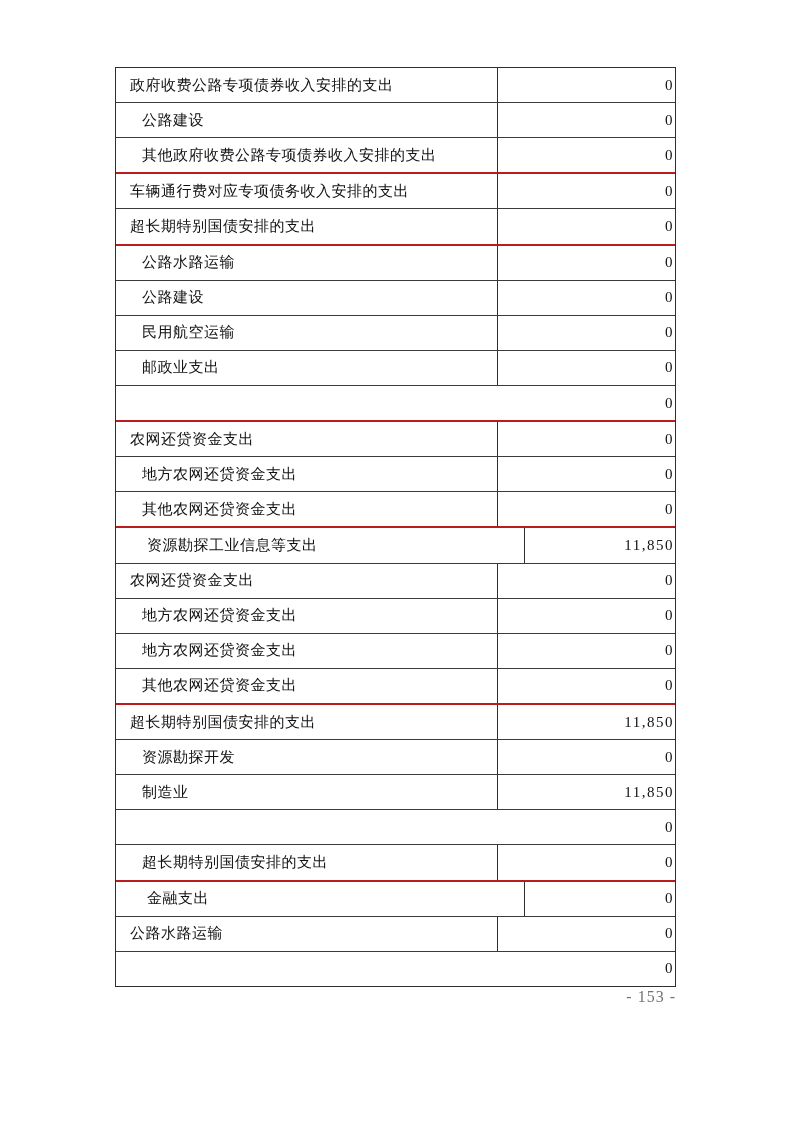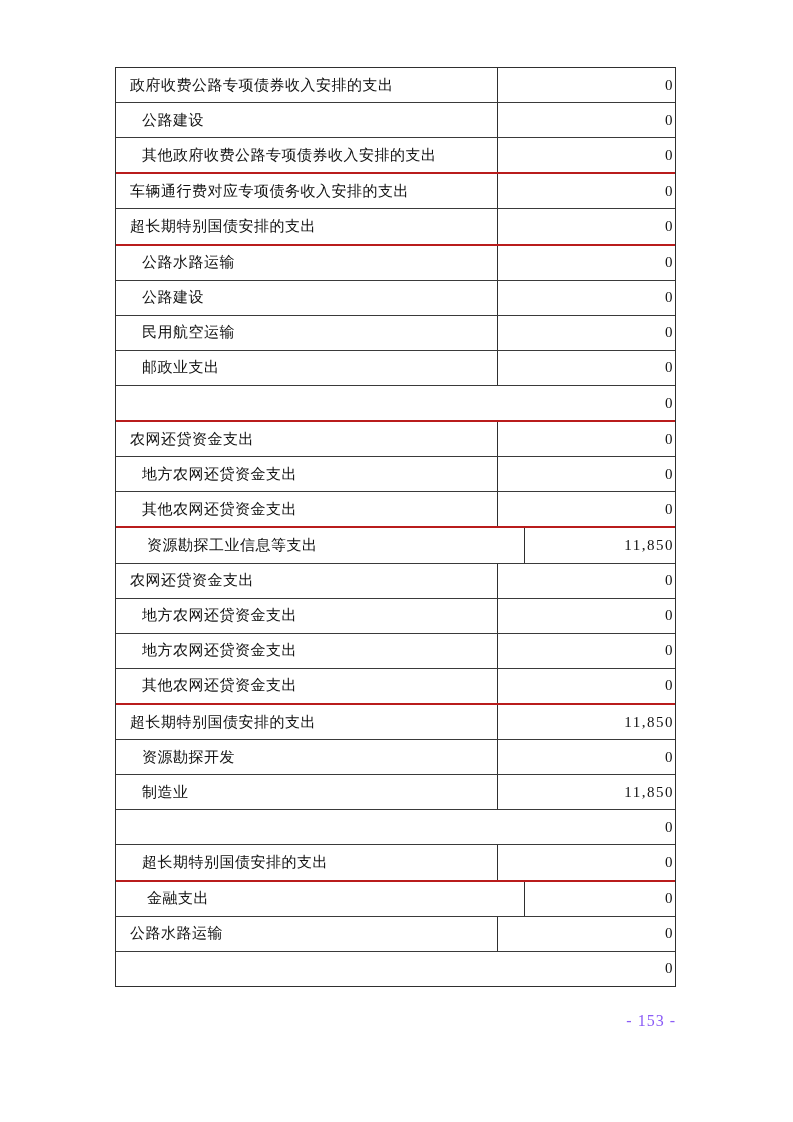--- a/index.html
+++ b/index.html
@@ -59,25 +59,25 @@
     display: flex;
     align-items: center;
     justify-content: flex-end;
     box-sizing: border-box;
     padding-right: 1px;
     font-size: 15px;
     letter-spacing: 1.5px;
   }
   .page-number {
     position: absolute;
-    top: 1012px;
+    top: 988px;
     right: 117px;
     font-size: 16px;
     letter-spacing: 1px;
-    color: #8b5cf6;
+    color: #737373;
   }
 </style>
 </head>
 <body>
 
 <div class="budget-table">
     <div class="trow">
       <div class="cell-label ind1">政府收费公路专项债券收入安排的支出</div>
       <div class="cell-value">0</div>
     </div>

